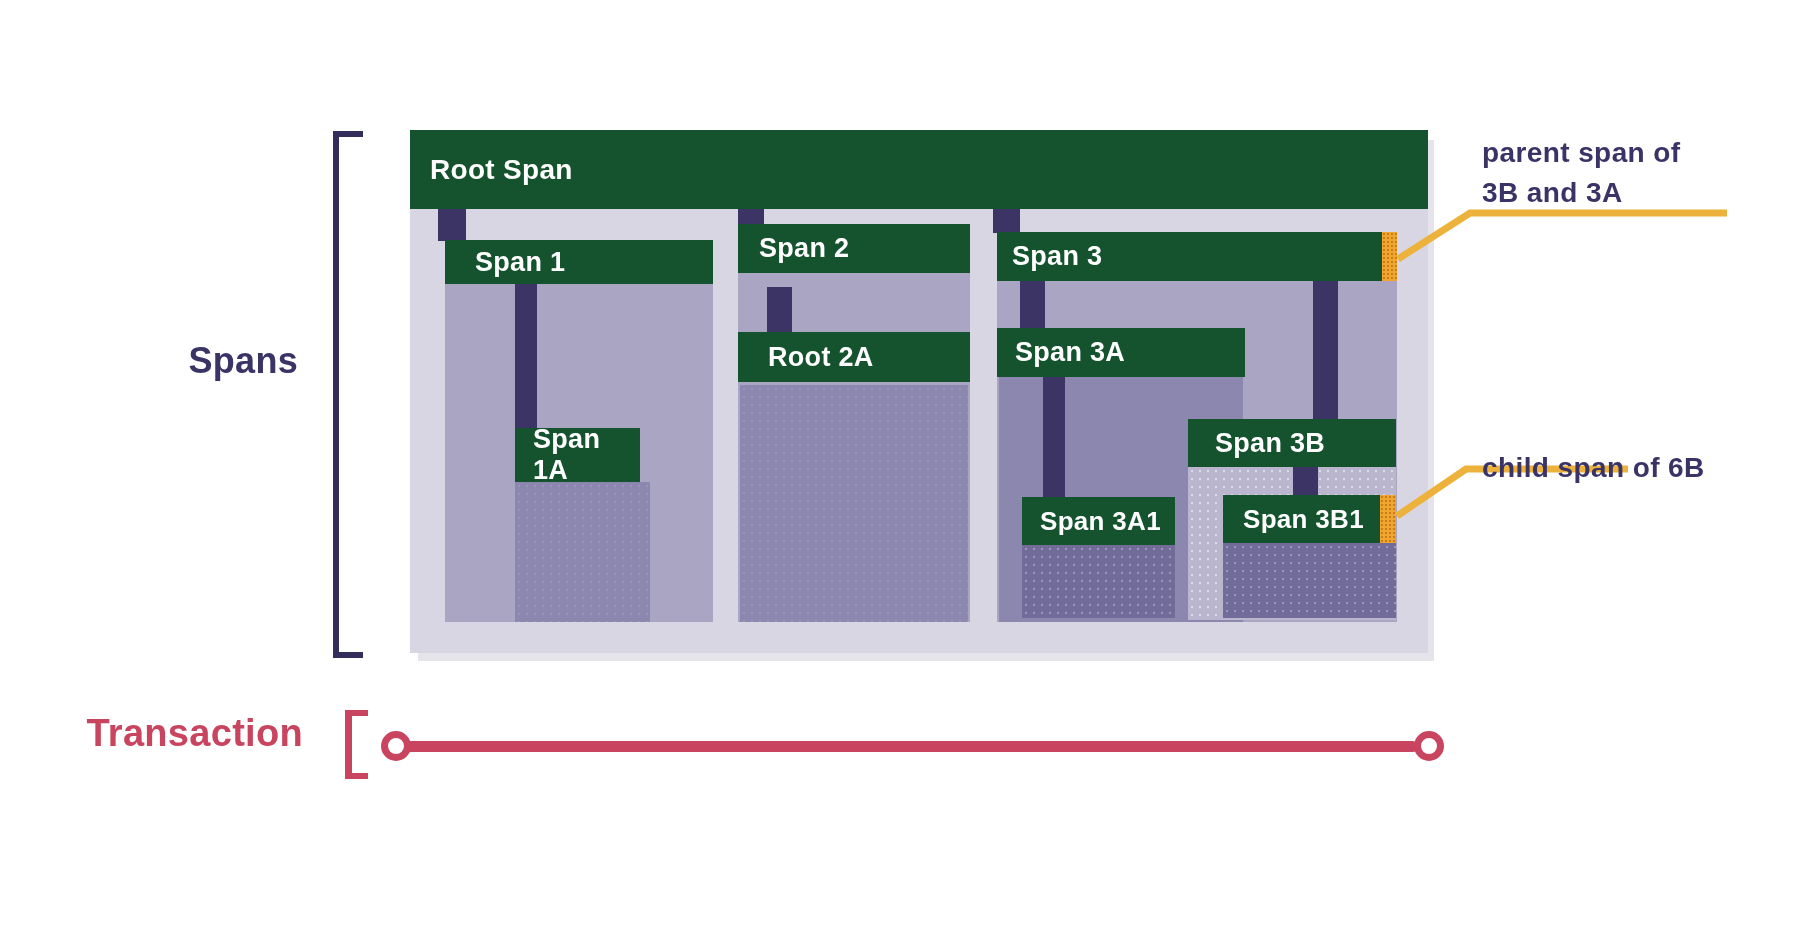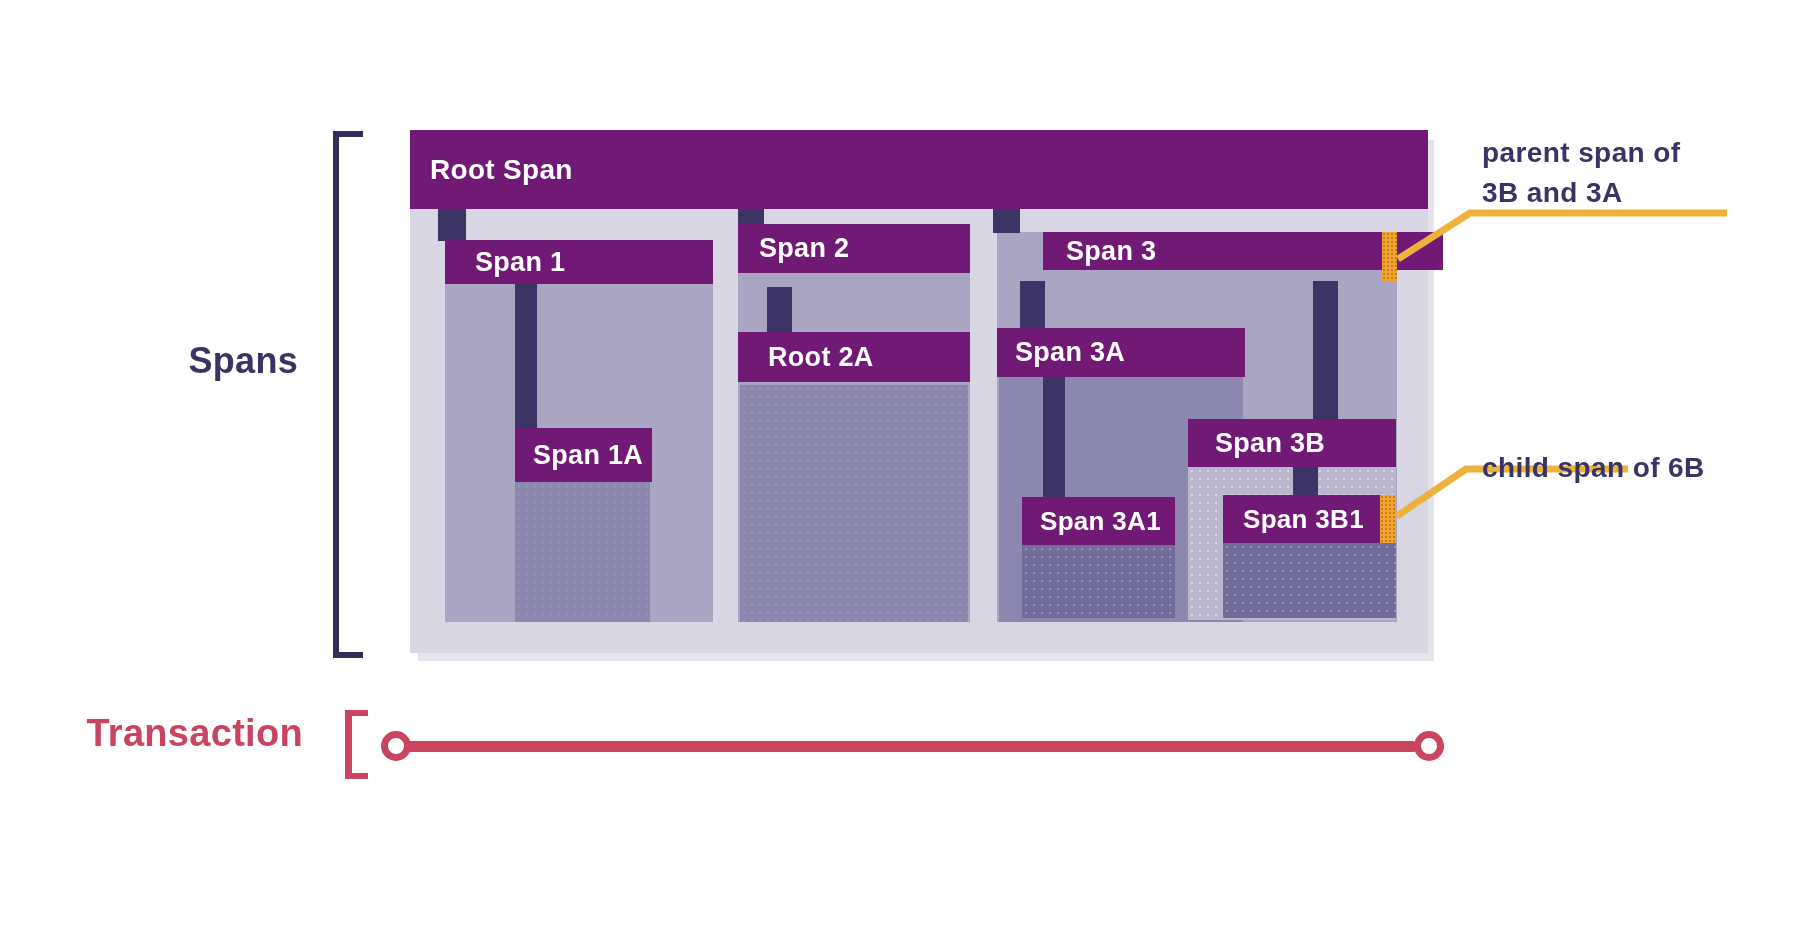--- a/index.html
+++ b/index.html
@@ -23,21 +23,21 @@
   .timeline-line{left:400px;top:741px;width:1018px;height:11px;background:#C9445F;border-radius:6px;}
   .timeline-dot{width:16px;height:16px;border:7px solid #C9445F;border-radius:50%;background:#ffffff;}
   .timeline-dot.start{left:381px;top:731px;}
   .timeline-dot.end{left:1414px;top:731px;}
 
   
   .trace-container{left:410px;top:130px;width:1018px;height:523px;background:#D8D6E3;
     box-shadow:7px 9px 0 -1px rgba(110,105,145,0.18);}
 
   
-  .bar{background:#701a75;display:flex;align-items:center;color:#ffffff;
+  .bar{background:#14532d;display:flex;align-items:center;color:#ffffff;
     font-weight:700;font-size:27px;letter-spacing:.3px;box-sizing:border-box;}
   .conn{background:#3B3464;}
   .region1{background:#A9A5C2;}
   .region2{background:#8B87AE;}
   .region3{background:#716C99;
     background-image:radial-gradient(rgba(255,255,255,0.28) 1.2px, transparent 1.4px);background-size:8px 8px;}
   .region3b{background:#B9B6CE;
     background-image:radial-gradient(rgba(255,255,255,0.5) 1.1px, transparent 1.3px);background-size:8px 8px;}
   .marker{background:#F1A52F;
     background-image:radial-gradient(rgba(160,95,10,0.55) 1px, transparent 1.2px);background-size:4px 4px;}
@@ -45,35 +45,35 @@
   
   .root-bar{left:410px;top:130px;width:1018px;height:79px;padding-left:20px;font-size:28px;}
   .conn-s1{left:438px;top:209px;width:28px;height:32px;}
   .conn-s2{left:738px;top:209px;width:26px;height:30px;}
   .conn-s3{left:993px;top:209px;width:27px;height:24px;}
 
   
   .g1-region{left:445px;top:240px;width:268px;height:382px;}
   .s1-bar{left:445px;top:240px;width:268px;height:44px;padding-left:30px;}
   .conn-s1a{left:515px;top:284px;width:22px;height:145px;}
-  .s1a-bar{left:515px;top:428px;width:137px;height:54px;padding-left:18px;}
+  .s1a-bar{left:515px;top:428px;width:125px;height:54px;padding-left:18px;}
   .u1a{left:515px;top:482px;width:135px;height:140px;
     background-image:radial-gradient(rgba(255,255,255,0.12) 1px, transparent 1.2px);background-size:8px 8px;}
 
   
   .g2-region{left:738px;top:238px;width:232px;height:384px;}
   .s2-bar{left:738px;top:224px;width:232px;height:49px;padding-left:21px;}
   .conn-s2a{left:767px;top:287px;width:25px;height:46px;}
   .s2a-bar{left:738px;top:332px;width:232px;height:50px;padding-left:30px;}
   .u2a{left:740px;top:385px;width:228px;height:237px;
     background-image:radial-gradient(rgba(255,255,255,0.12) 1px, transparent 1.2px);background-size:8px 8px;}
 
   
   .g3-region{left:997px;top:232px;width:400px;height:390px;}
-  .s3-bar{left:997px;top:232px;width:400px;height:38px;padding-left:23px;margin-left:46px;}
+  .s3-bar{left:997px;top:232px;width:400px;height:49px;padding-left:15px;}
   .marker-s3{left:1382px;top:232px;width:15px;height:49px;}
   .conn-s3a{left:1020px;top:281px;width:25px;height:47px;}
   .s3a-bar{left:997px;top:328px;width:248px;height:49px;padding-left:18px;}
   .u3a{left:999px;top:377px;width:244px;height:245px;}
   .conn-s3a1{left:1043px;top:377px;width:22px;height:120px;}
   .s3a1-bar{left:1022px;top:497px;width:153px;height:48px;padding-left:18px;font-size:26px;}
   .u3a1{left:1022px;top:545px;width:153px;height:73px;}
   .conn-s3b{left:1313px;top:281px;width:25px;height:138px;}
   .g3b-region{left:1188px;top:419px;width:208px;height:201px;}
   .s3b-bar{left:1188px;top:419px;width:208px;height:48px;padding-left:27px;}

